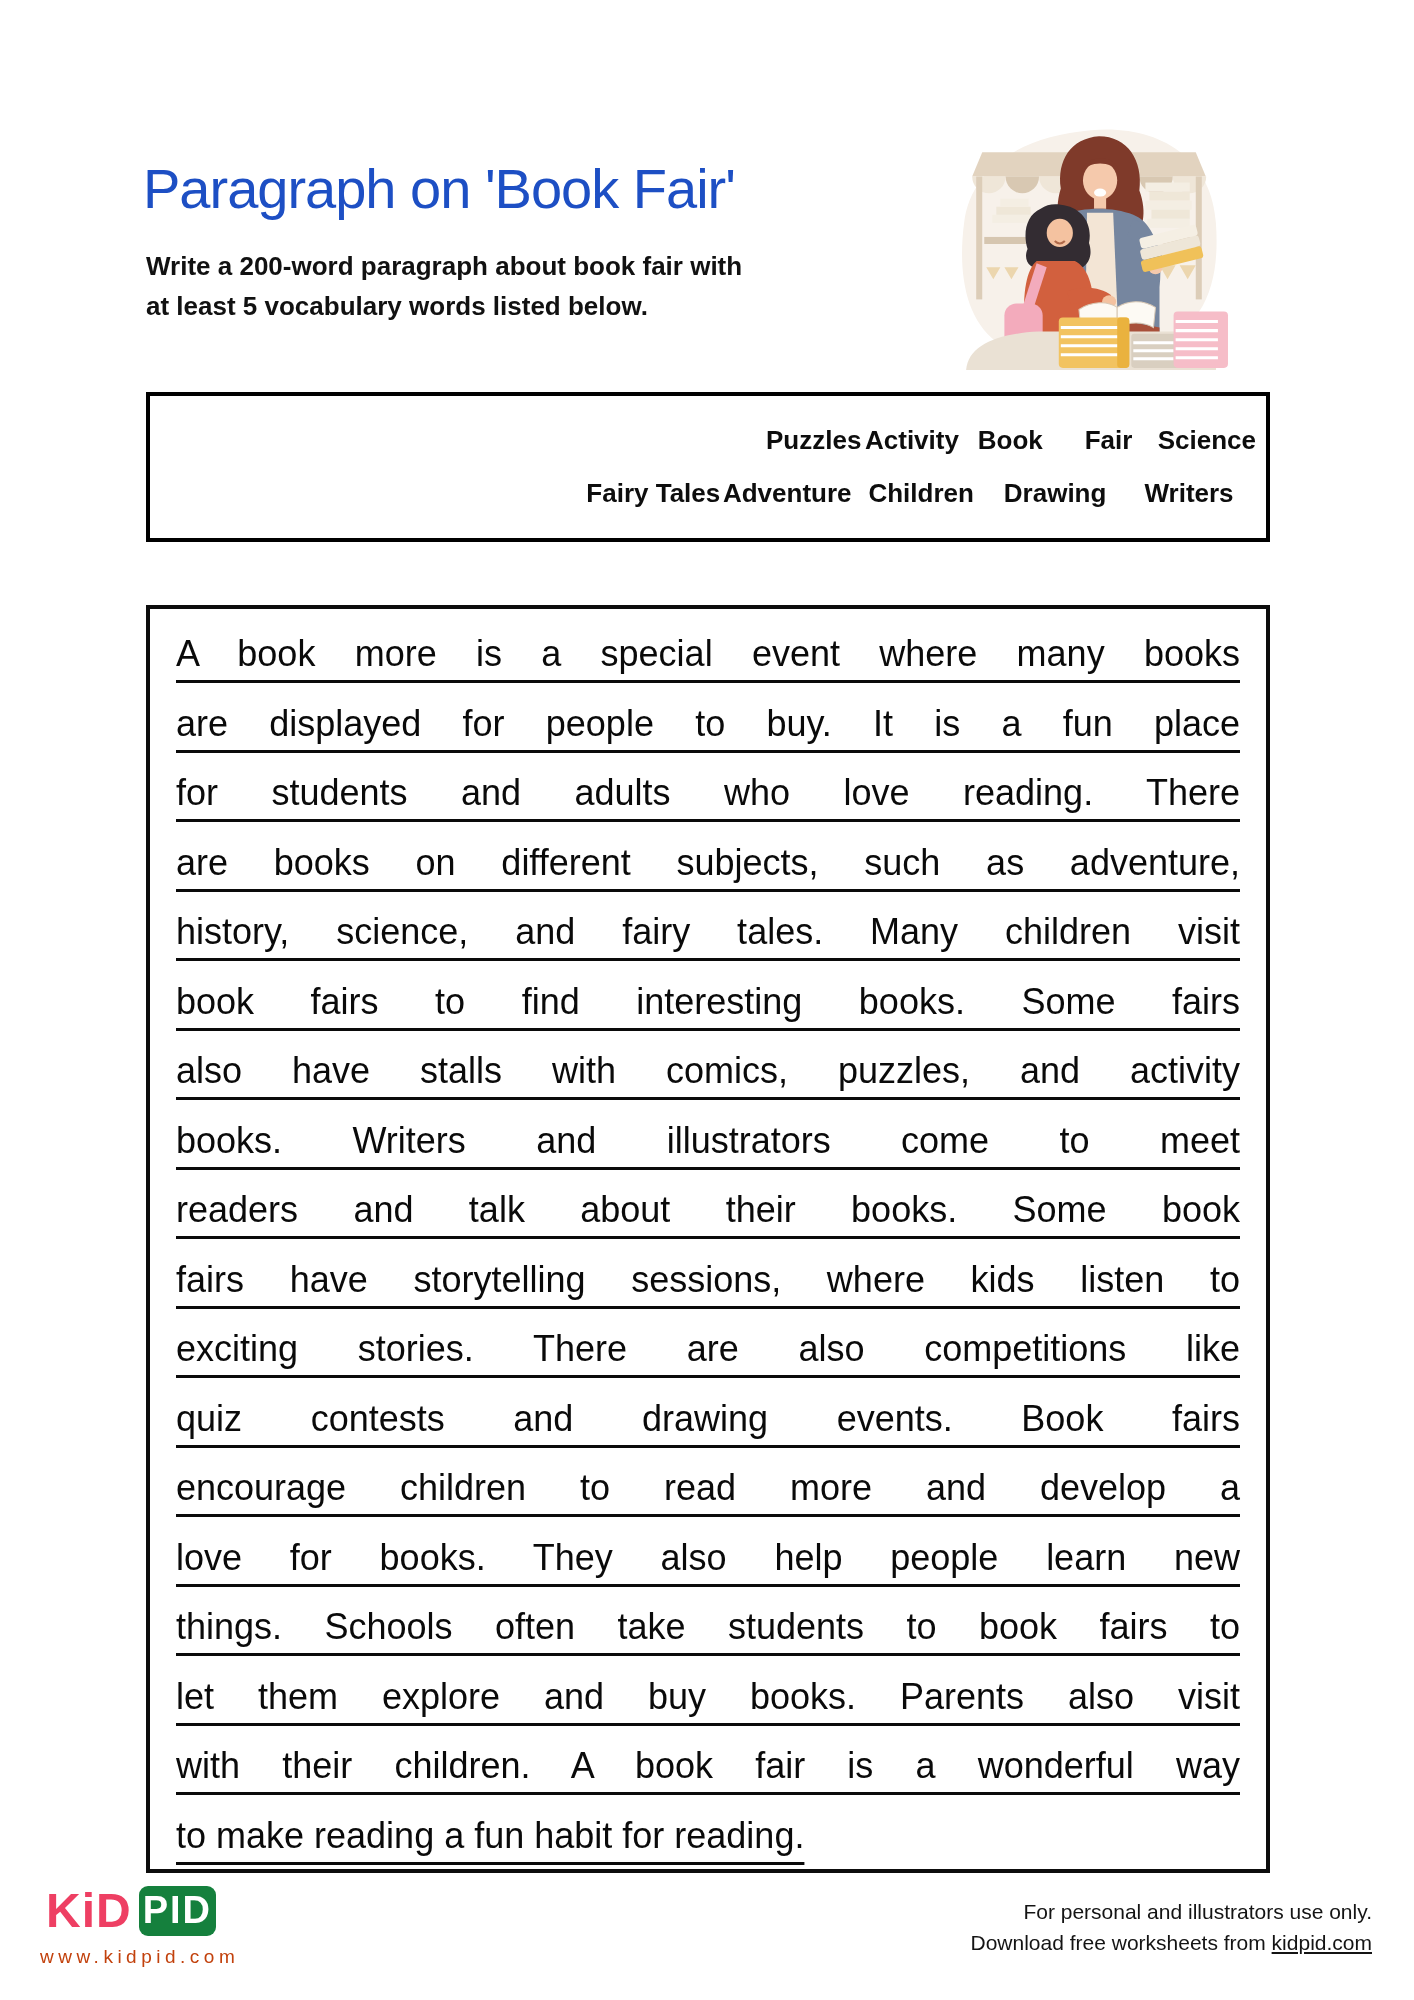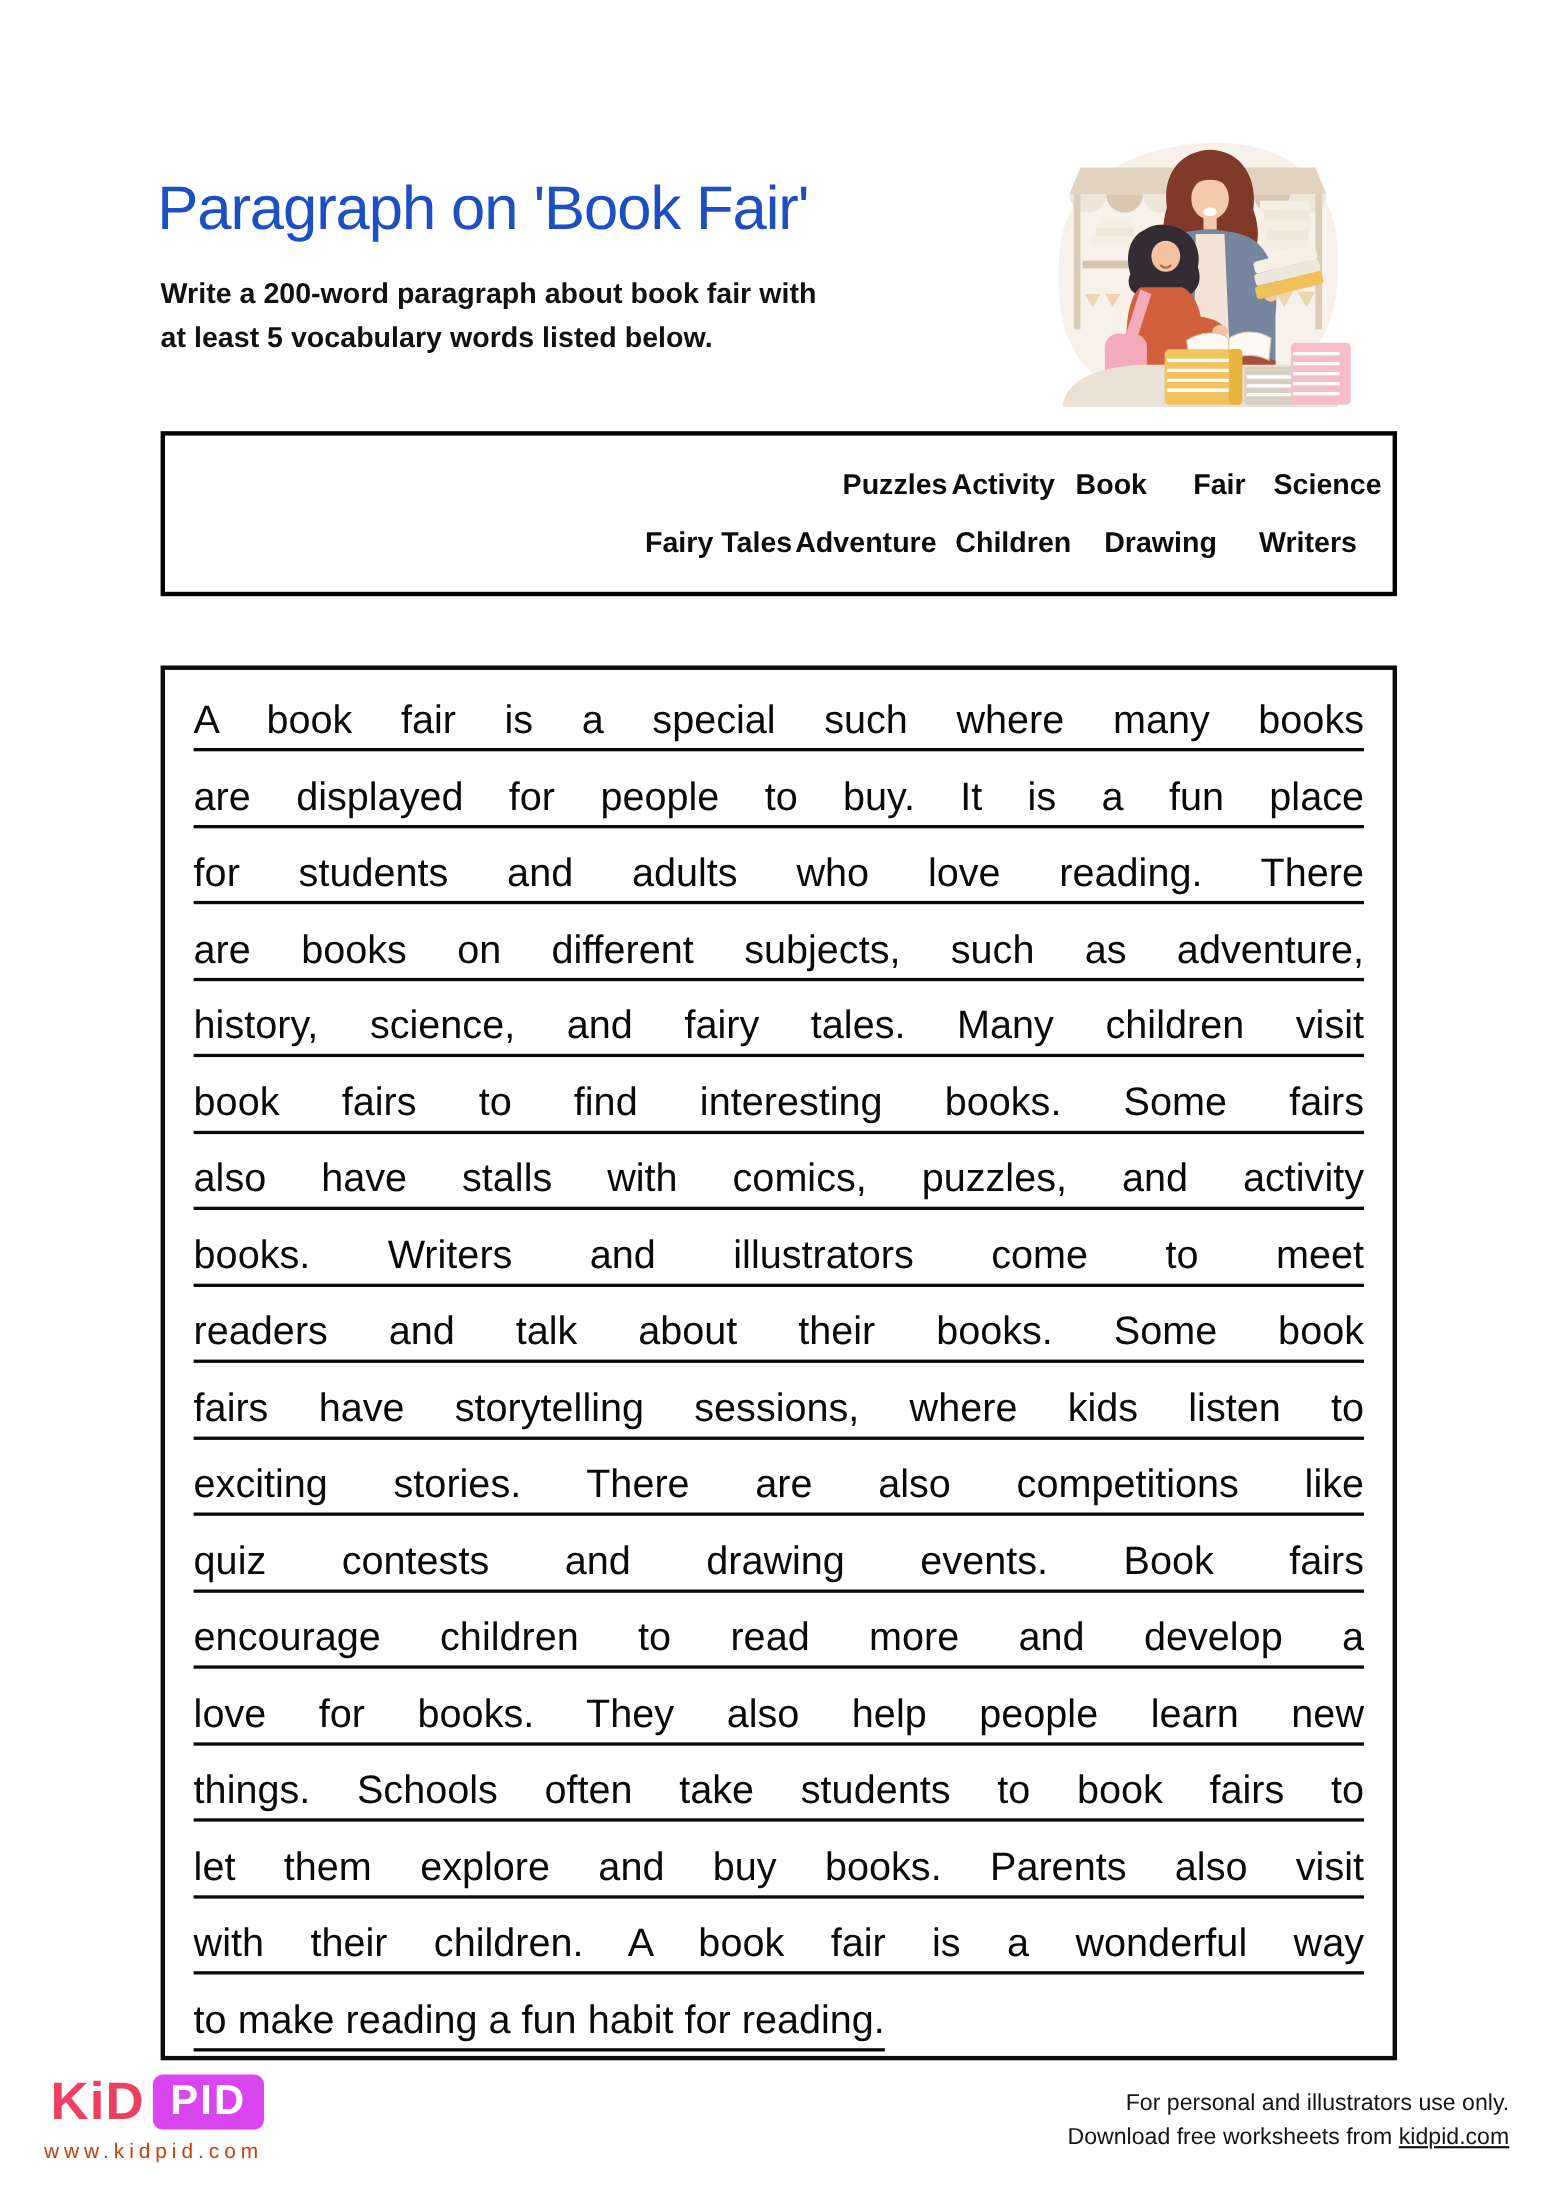--- a/index.html
+++ b/index.html
@@ -53,23 +53,23 @@
   }
   .pline.last { text-align-last:left; }
 
   
   .logo { position:absolute; left:46px; top:1886px; line-height:1; }
   .logo .kid {
     color:#ee3f63; font-size:48px; font-weight:bold; letter-spacing:1px;
     vertical-align:middle;
   }
   .logo .pid {
-    display:inline-block; background:#d946ef; color:#ffffff;
+    display:inline-block; background:#15803d; color:#ffffff;
     font-size:38px; font-weight:bold; letter-spacing:2px;
-    border-radius:9px; padding:5px 16px 7px; margin-left:7px;
+    border-radius:9px; padding:5px 4px 7px; margin-left:7px;
     vertical-align:middle;
   }
   .logo-url {
     position:absolute; left:40px; top:1946px;
     font-size:19px; letter-spacing:4.5px; color:#c2410c; white-space:nowrap;
   }
   .notice {
     position:absolute; right:42px; top:1896px; text-align:right;
     font-size:21px; line-height:31px; color:#141414; font-weight:400;
     white-space:nowrap;
@@ -170,21 +170,21 @@
     <div class="vocab-row">
       <span class="vocab-word">Fairy Tales</span>
       <span class="vocab-word">Adventure</span>
       <span class="vocab-word">Children</span>
       <span class="vocab-word">Drawing</span>
       <span class="vocab-word">Writers</span>
     </div>
   </section>
 
   <section class="para-box">
-    <div class="pline">A book fair is a special such where many books</div>
+    <div class="pline">A book more is a special event where many books</div>
     <div class="pline">are displayed for people to buy. It is a fun place</div>
     <div class="pline">for students and adults who love reading. There</div>
     <div class="pline">are books on different subjects, such as adventure,</div>
     <div class="pline">history, science, and fairy tales. Many children visit</div>
     <div class="pline">book fairs to find interesting books. Some fairs</div>
     <div class="pline">also have stalls with comics, puzzles, and activity</div>
     <div class="pline">books. Writers and illustrators come to meet</div>
     <div class="pline">readers and talk about their books. Some book</div>
     <div class="pline">fairs have storytelling sessions, where kids listen to</div>
     <div class="pline">exciting stories. There are also competitions like</div>

